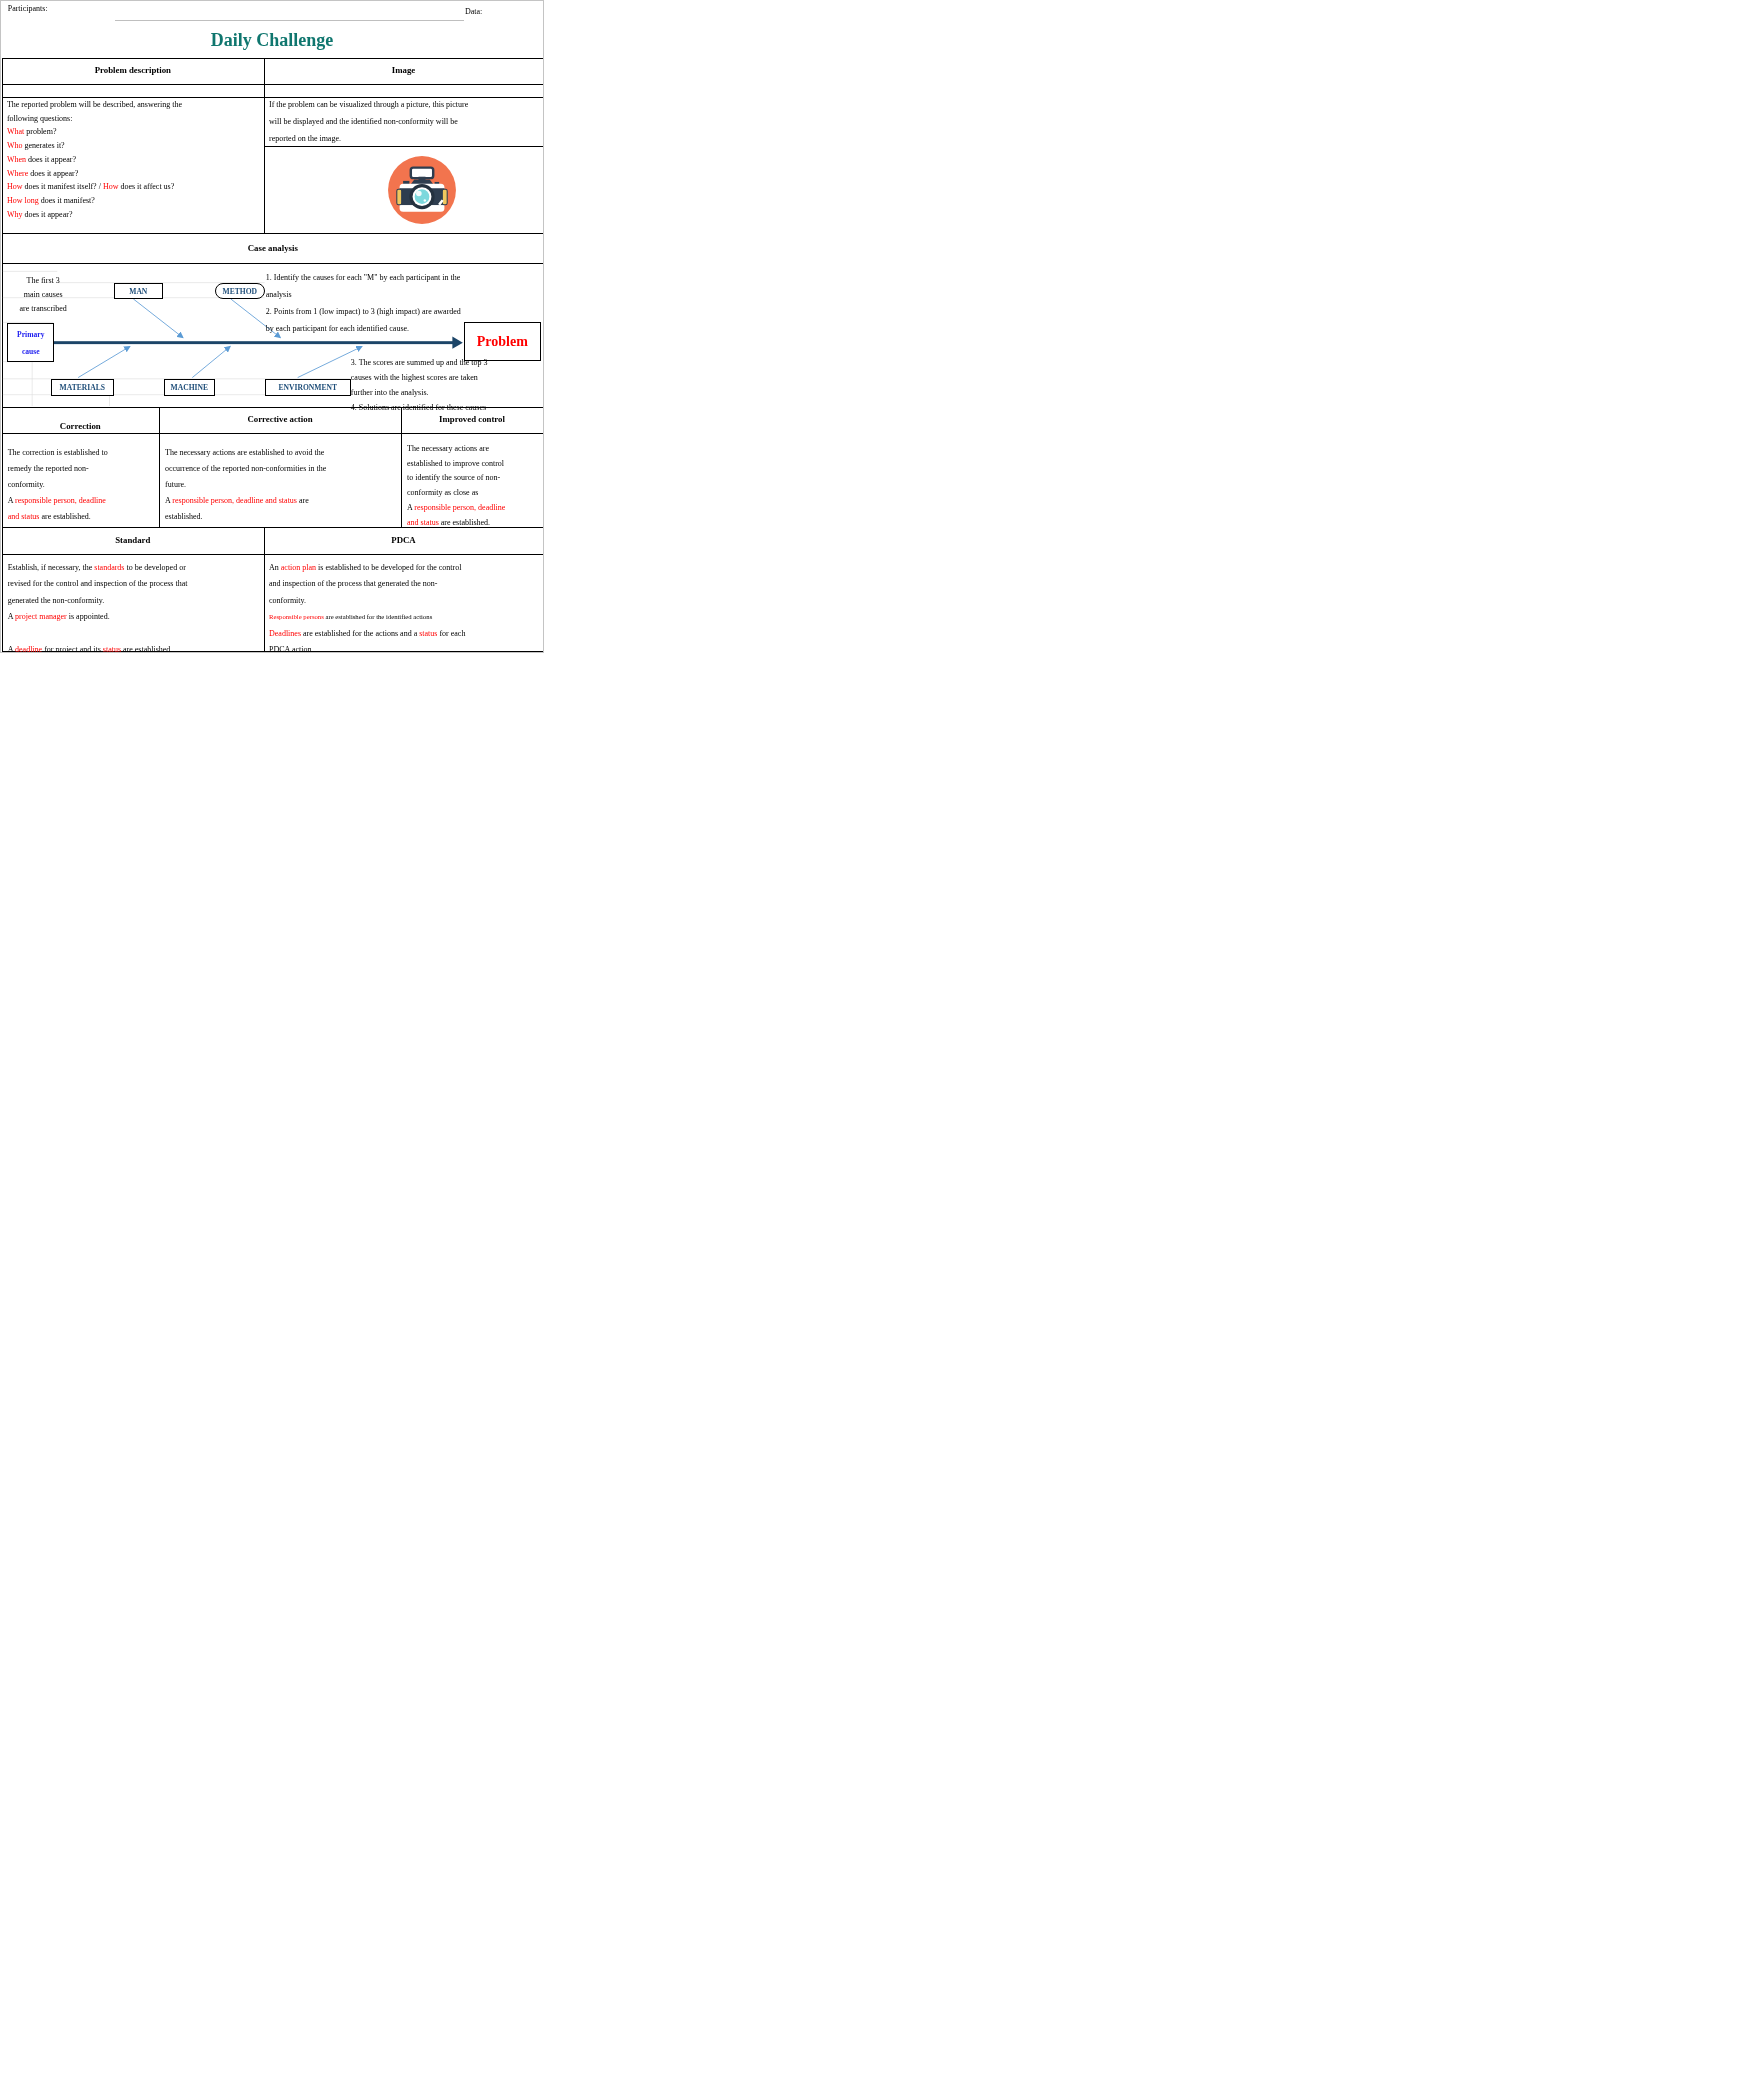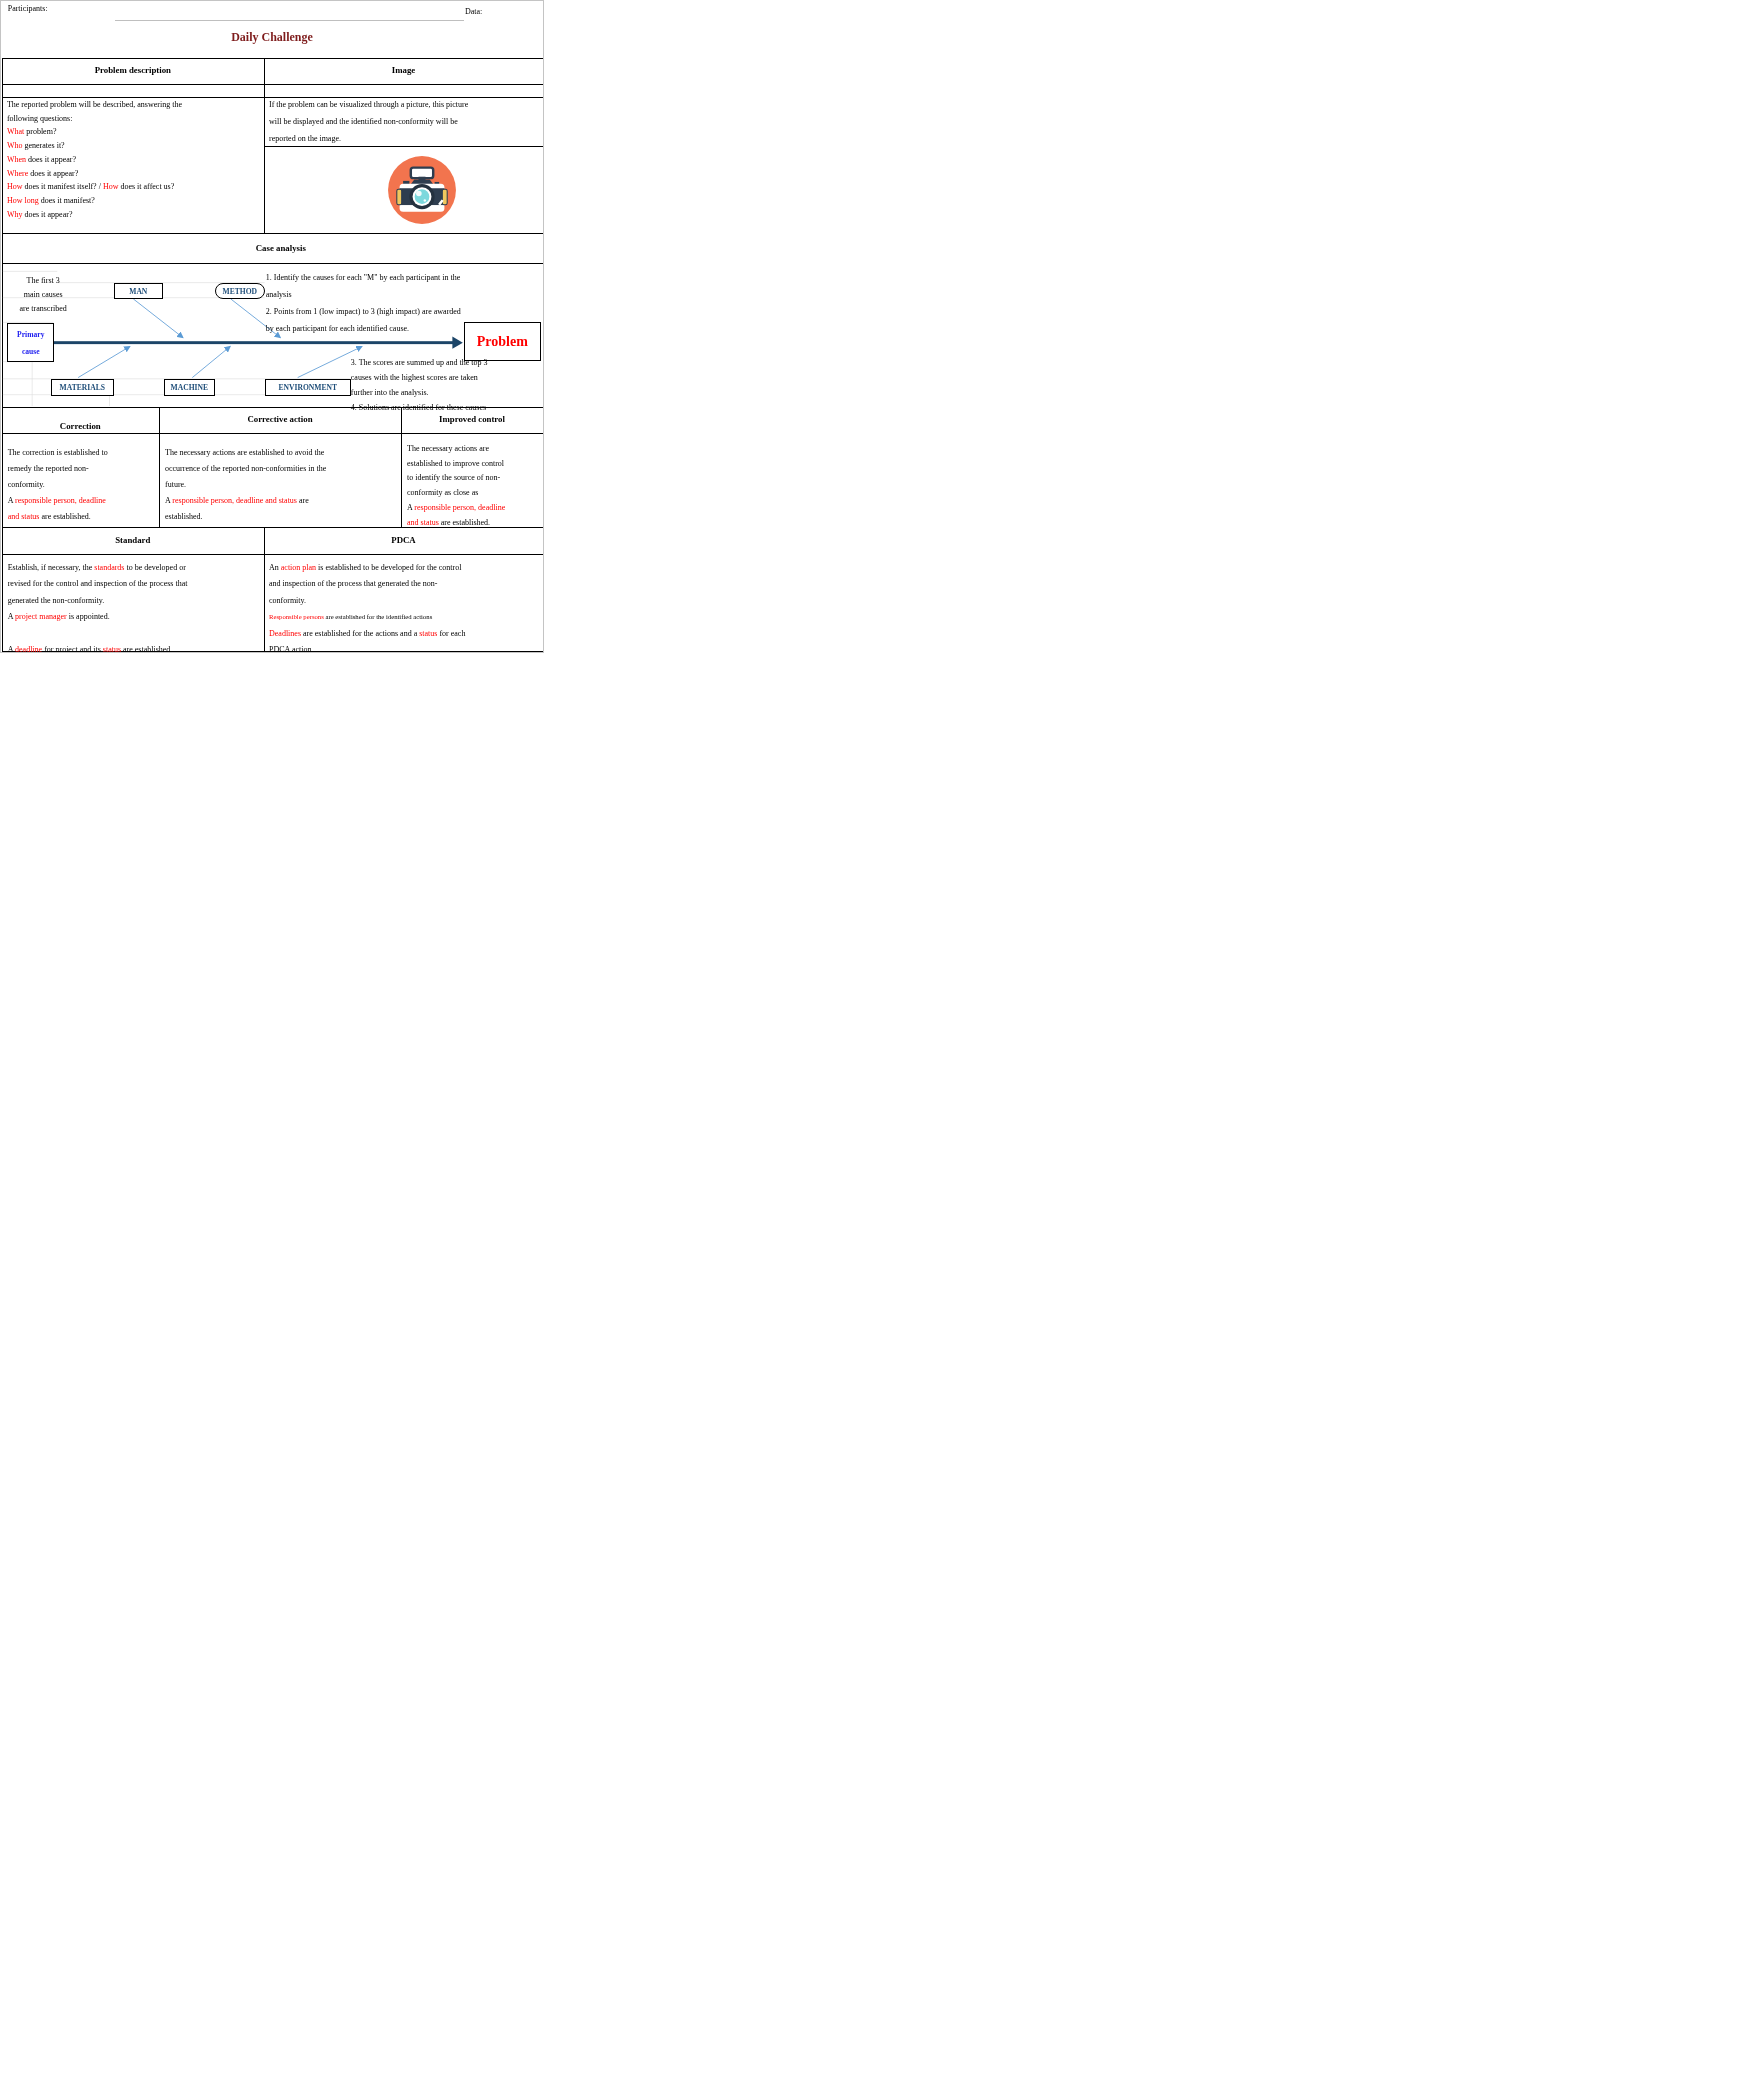--- a/index.html
+++ b/index.html
@@ -11,21 +11,21 @@
   .abs{position:absolute;}
   .bh{position:absolute;background:#000;height:0.8px;}
   .bv{position:absolute;background:#000;width:0.8px;}
   .hdr{position:absolute;font-weight:bold;font-size:8.8px;text-align:center;}
   .body-text{position:absolute;font-size:8px;}
   .tline{white-space:nowrap;}
   .tline.small{font-size:6.7px;}
   .red{color:#FF0000;}
   .center{text-align:center;}
   #title{position:absolute;left:0;right:0;top:29px;text-align:center;
-         font-size:12px;font-weight:bold;color:#7f1d1d;}
+         font-size:18px;font-weight:bold;color:#0f766e;}
   .fbox{position:absolute;border:0.8px solid #000;display:flex;align-items:center;
         justify-content:center;font-weight:bold;color:#1F4E79;font-size:7.6px;
         background:#fff;box-sizing:border-box;}
   #primary-cause-box{flex-direction:column;color:#2121F0;line-height:17px;font-size:7.6px;}
   #problem-box{color:#FF0000;font-size:14px;background:transparent;}
   .gray-underline{position:absolute;background:#bfbfbf;height:0.8px;}
 </style>
 </head>
 <body>
 
@@ -88,21 +88,21 @@
     <rect x="158" y="98" width="14" height="44" rx="5" fill="#EFC75E" stroke="#2E3D4F" stroke-width="3"></rect>
     <circle cx="100" cy="119" r="36" fill="#24313F"></circle>
     <circle cx="100" cy="119" r="27" fill="#ffffff"></circle>
     <circle cx="100" cy="119" r="21" fill="#7CD8DD"></circle>
     <circle cx="91" cy="110" r="8" fill="#ffffff" opacity="0.9"></circle>
     <circle cx="108" cy="130" r="3.5" fill="#ffffff" opacity="0.9"></circle>
     <circle cx="50" cy="90" r="4.5" fill="#ffffff"></circle>
     <path d="M146,140 l10,-13 l6,4 l-10,13 z" fill="#ffffff"></path>
   </svg>
 
-  <div class="hdr" style="left:0.8px;top:242px;width:542px;padding-left:8px;">Case analysis</div>
+  <div class="hdr" style="left:0.8px;top:242px;width:542px;">Case analysis</div>
 
   <div class="abs" style="left:0.8px;top:262px;width:542px;height:143px;">
     <svg class="abs" style="left:0;top:0;" width="542" height="143" viewBox="0 0 1292 342">
       <defs>
         <marker id="arr" viewBox="0 0 10 10" refX="8" refY="5" markerWidth="8" markerHeight="8" orient="auto-start-reverse">
           <path d="M0,0 L10,5 L0,10 z" fill="#5B9BD5"></path>
         </marker>
       </defs>
 
       <g stroke="#DCDCDC" stroke-width="1.5">

